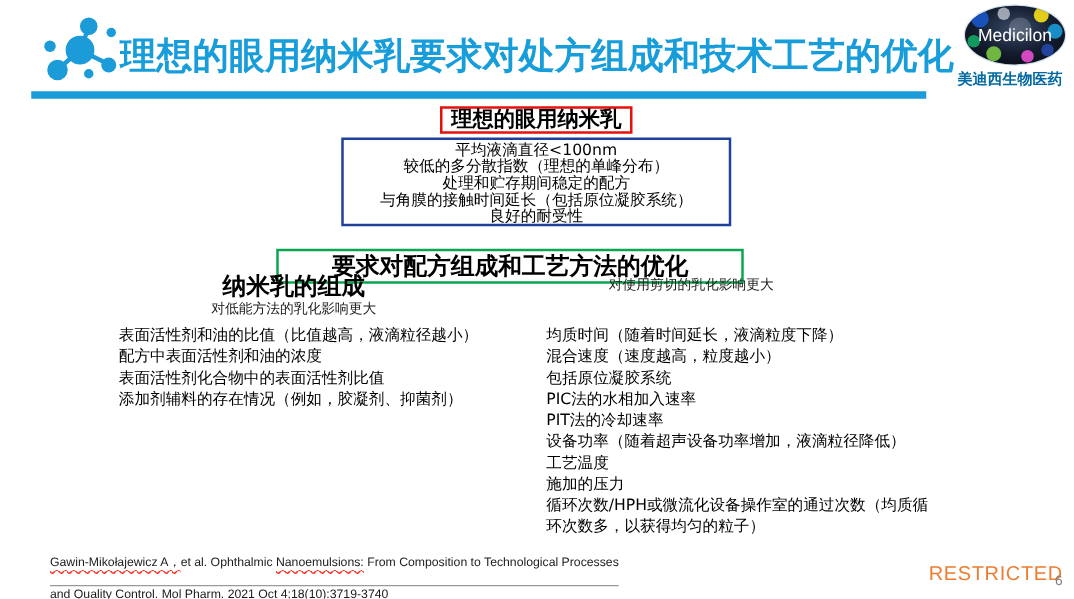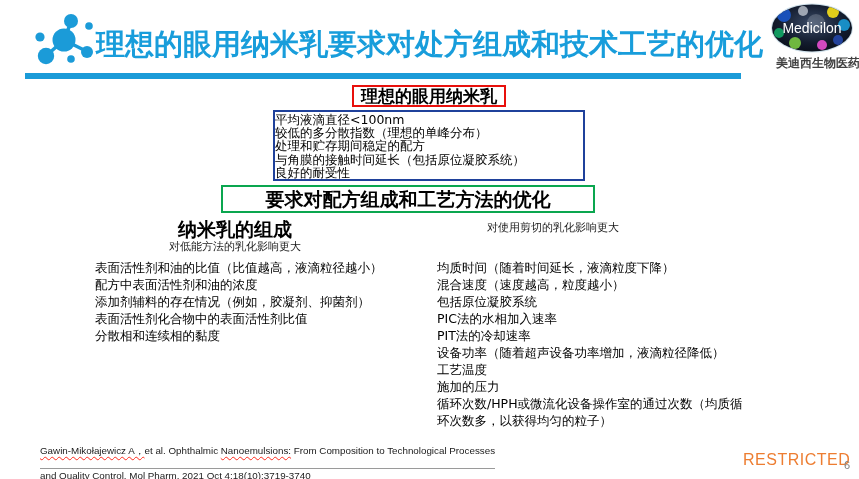--- a/index.html
+++ b/index.html
@@ -9,36 +9,36 @@
   }
   
   .molecule{position:absolute;left:32px;top:9px;width:64px;height:58px;}
   .slide-title{
     position:absolute;left:96px;top:25px;font-size:29px;font-weight:bold;
     color:#189ddb;white-space:nowrap;letter-spacing:0px;
   }
   .header-bar{position:absolute;left:25px;top:73px;width:716px;height:6px;background:#1b9bd8;}
   .logo-wrap{position:absolute;left:770px;top:3px;width:84px;height:51px;}
   .logo-subtext{
-    position:absolute;left:756px;top:55px;width:104px;text-align:right;
-    font-size:12px;font-weight:bold;color:#404040;white-space:nowrap;
+    position:absolute;left:756px;top:55px;width:104px;text-align:center;
+    font-size:12px;font-weight:bold;color:#0369a1;white-space:nowrap;
   }
   
   .ideal-box{
     position:absolute;left:352px;top:85px;width:150px;height:18px;
     border:2px solid #e8100c;text-align:center;font-size:17px;font-weight:bold;
     line-height:19px;white-space:nowrap;
   }
   .props-box{
     position:absolute;left:273px;top:110px;width:308px;height:66px;
-    border:2px solid #1f419b;font-size:12.5px;line-height:13.2px;
+    border:2px solid #1f419b;text-align:center;font-size:12.5px;line-height:13.2px;
     padding-top:1px;
   }
   .req-box{
-    position:absolute;left:221px;top:185px;width:370px;height:24px;
+    position:absolute;left:221px;top:199px;width:370px;height:24px;
     border:2px solid #0aa64f;text-align:center;font-size:19px;font-weight:bold;
     line-height:25px;white-space:nowrap;
   }
   
   .col-head{position:absolute;width:300px;text-align:center;}
   .col-head .col-title{font-size:19px;font-weight:bold;line-height:19px;}
   .col-head .col-subtitle{font-size:11px;line-height:15px;color:#1a1a1a;}
   .col-head-left{left:85px;top:220px;}
   .col-head-right{left:403px;top:220px;}
   .col-list{position:absolute;top:259px;font-size:12.5px;line-height:17px;color:#000;}
@@ -137,23 +137,22 @@
     <span>要求对配方组成和工艺方法的优化</span>
   </div>
 
   <div class="col-head col-head-left">
     <div class="col-title">纳米乳的组成</div>
     <div class="col-subtitle">对低能方法的乳化影响更大</div>
   </div>
   <div class="col-list col-list-left">
     <div>表面活性剂和油的比值（比值越高，液滴粒径越小）</div>
     <div>配方中表面活性剂和油的浓度</div>
+    <div>表面活性剂化合物中的表面活性剂比值</div>
     <div>添加剂辅料的存在情况（例如，胶凝剂、抑菌剂）</div>
-    <div>表面活性剂化合物中的表面活性剂比值</div>
-    <div>分散相和连续相的黏度</div>
   </div>
 
   <div class="col-head col-head-right">
     <div class="col-subtitle">对使用剪切的乳化影响更大</div>
   </div>
   <div class="col-list col-list-right">
     <div>均质时间（随着时间延长，液滴粒度下降）</div>
     <div>混合速度（速度越高，粒度越小）</div>
     <div>包括原位凝胶系统</div>
     <div>PIC法的水相加入速率</div>

